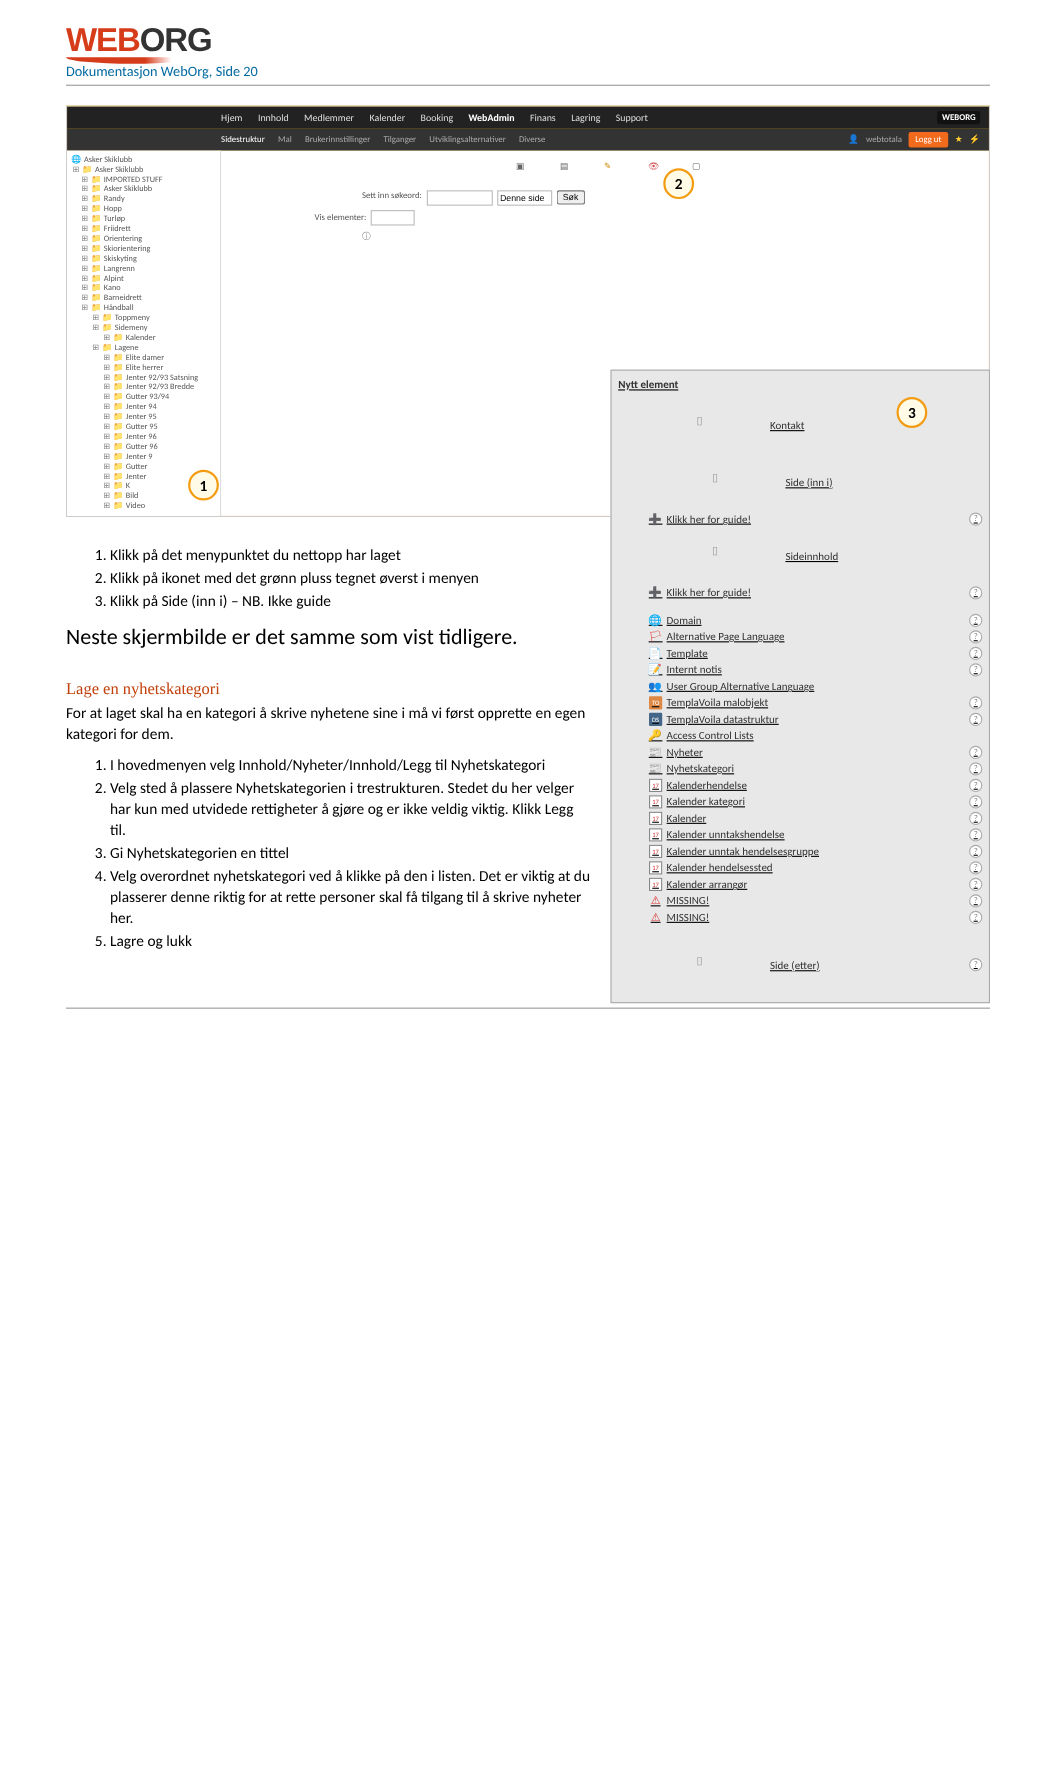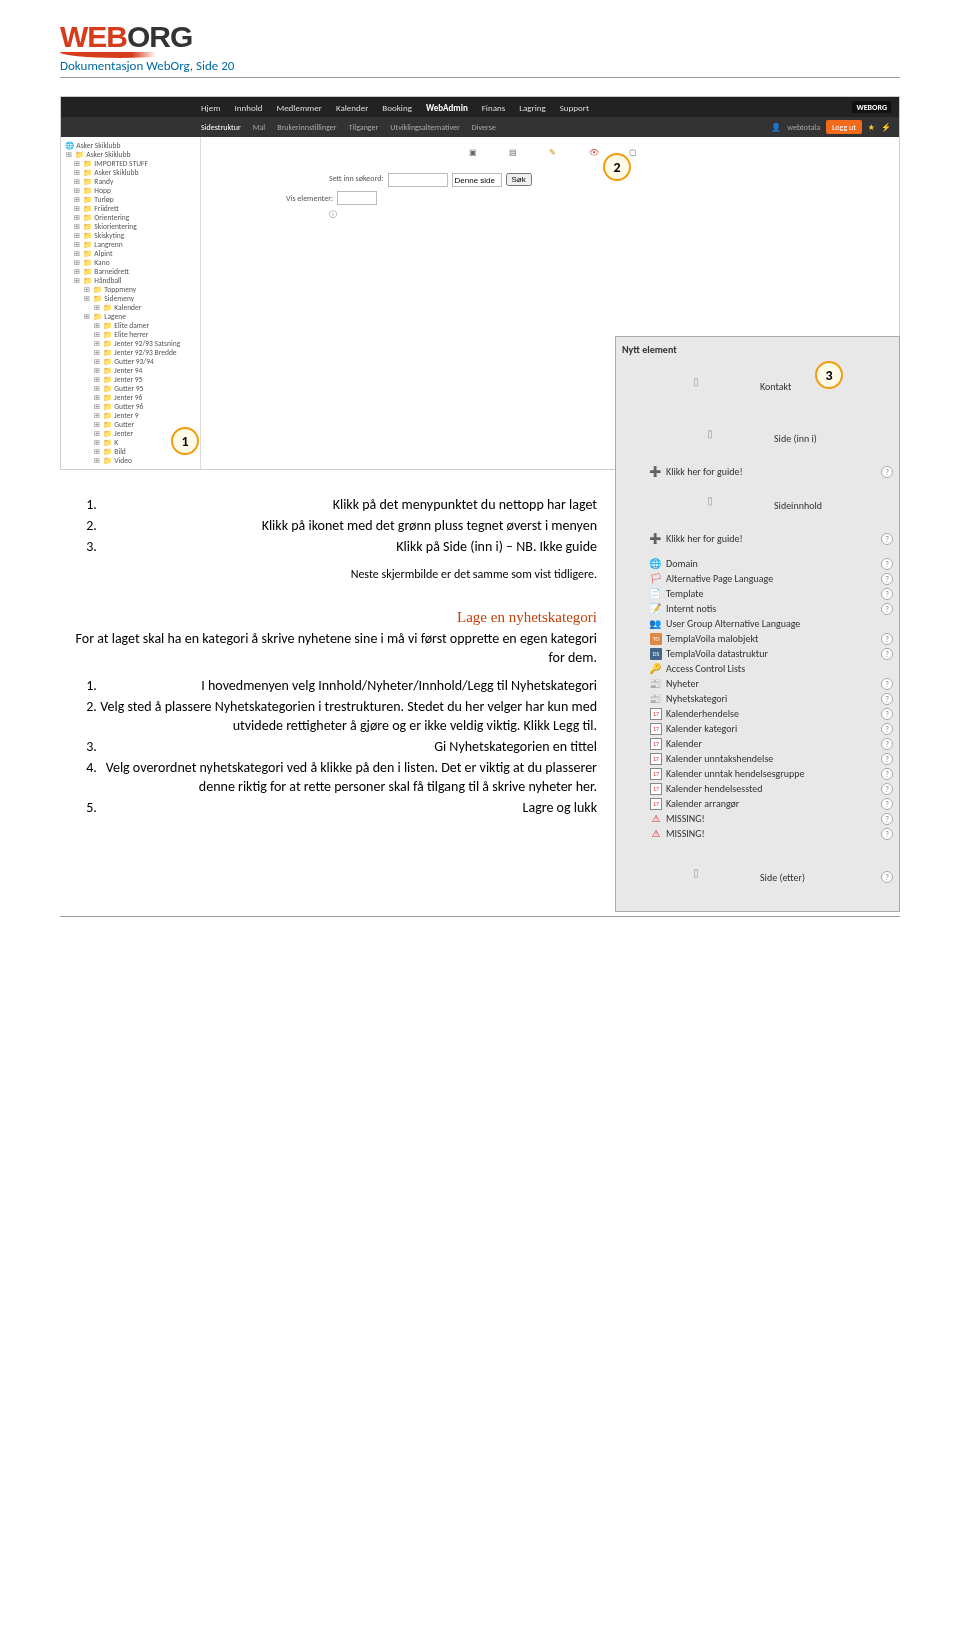--- a/index.html
+++ b/index.html
@@ -75,36 +75,36 @@
     font-size:14px;
     font-family: Calibri, Arial;
     color:#000;
   }
   .callout-1 { left:110px; bottom:14px; }
   .callout-2 { top:56px; right:268px; }
   
   .instr-block { margin: 10px 0 26px 0; }
   .ol-list { list-style: decimal; margin-left: 40px; }
   .ol-list li { margin-bottom: 2px; font-size:14px; line-height:1.35;}
-  .note { margin: 10px 0 28px 0; font-size:12px;}
+  .note { margin: 10px 0 28px 0; font-size:20px;}
   h2.section {
     color:#c2410c;
     font-family: Liberation Serif, serif;
     font-size:15px;
     font-weight: normal;
     margin-bottom:4px;
   }
   .subintro { font-size:14px; line-height:1.35; margin-bottom:10px;}
   .two-col {
     display:flex;
     align-items:flex-start;
     gap:18px;
   }
-  .two-col .left { flex:1;text-align:right; }
-  .two-col .right { width:285px; flex-shrink:0; margin-top:-150px;}
+  .two-col .left { flex:1; }
+  .two-col .right { width:345px; flex-shrink:0; margin-top:-150px;text-decoration:underline;}
   .popup {
     background:#e8e8e8;
     border:1px solid #aaa;
     font-size:10px;
     padding:6px 4px 8px 4px;
     color:#333;
   }
   .popup .ptitle { font-weight:bold; margin-bottom:4px; padding-left:2px;}
   .popup .pitem { display:flex; align-items:center; padding:1px 2px 1px 16px; gap:4px; white-space:nowrap; position:relative;}
   .popup .pitem.indent { padding-left:30px;}

